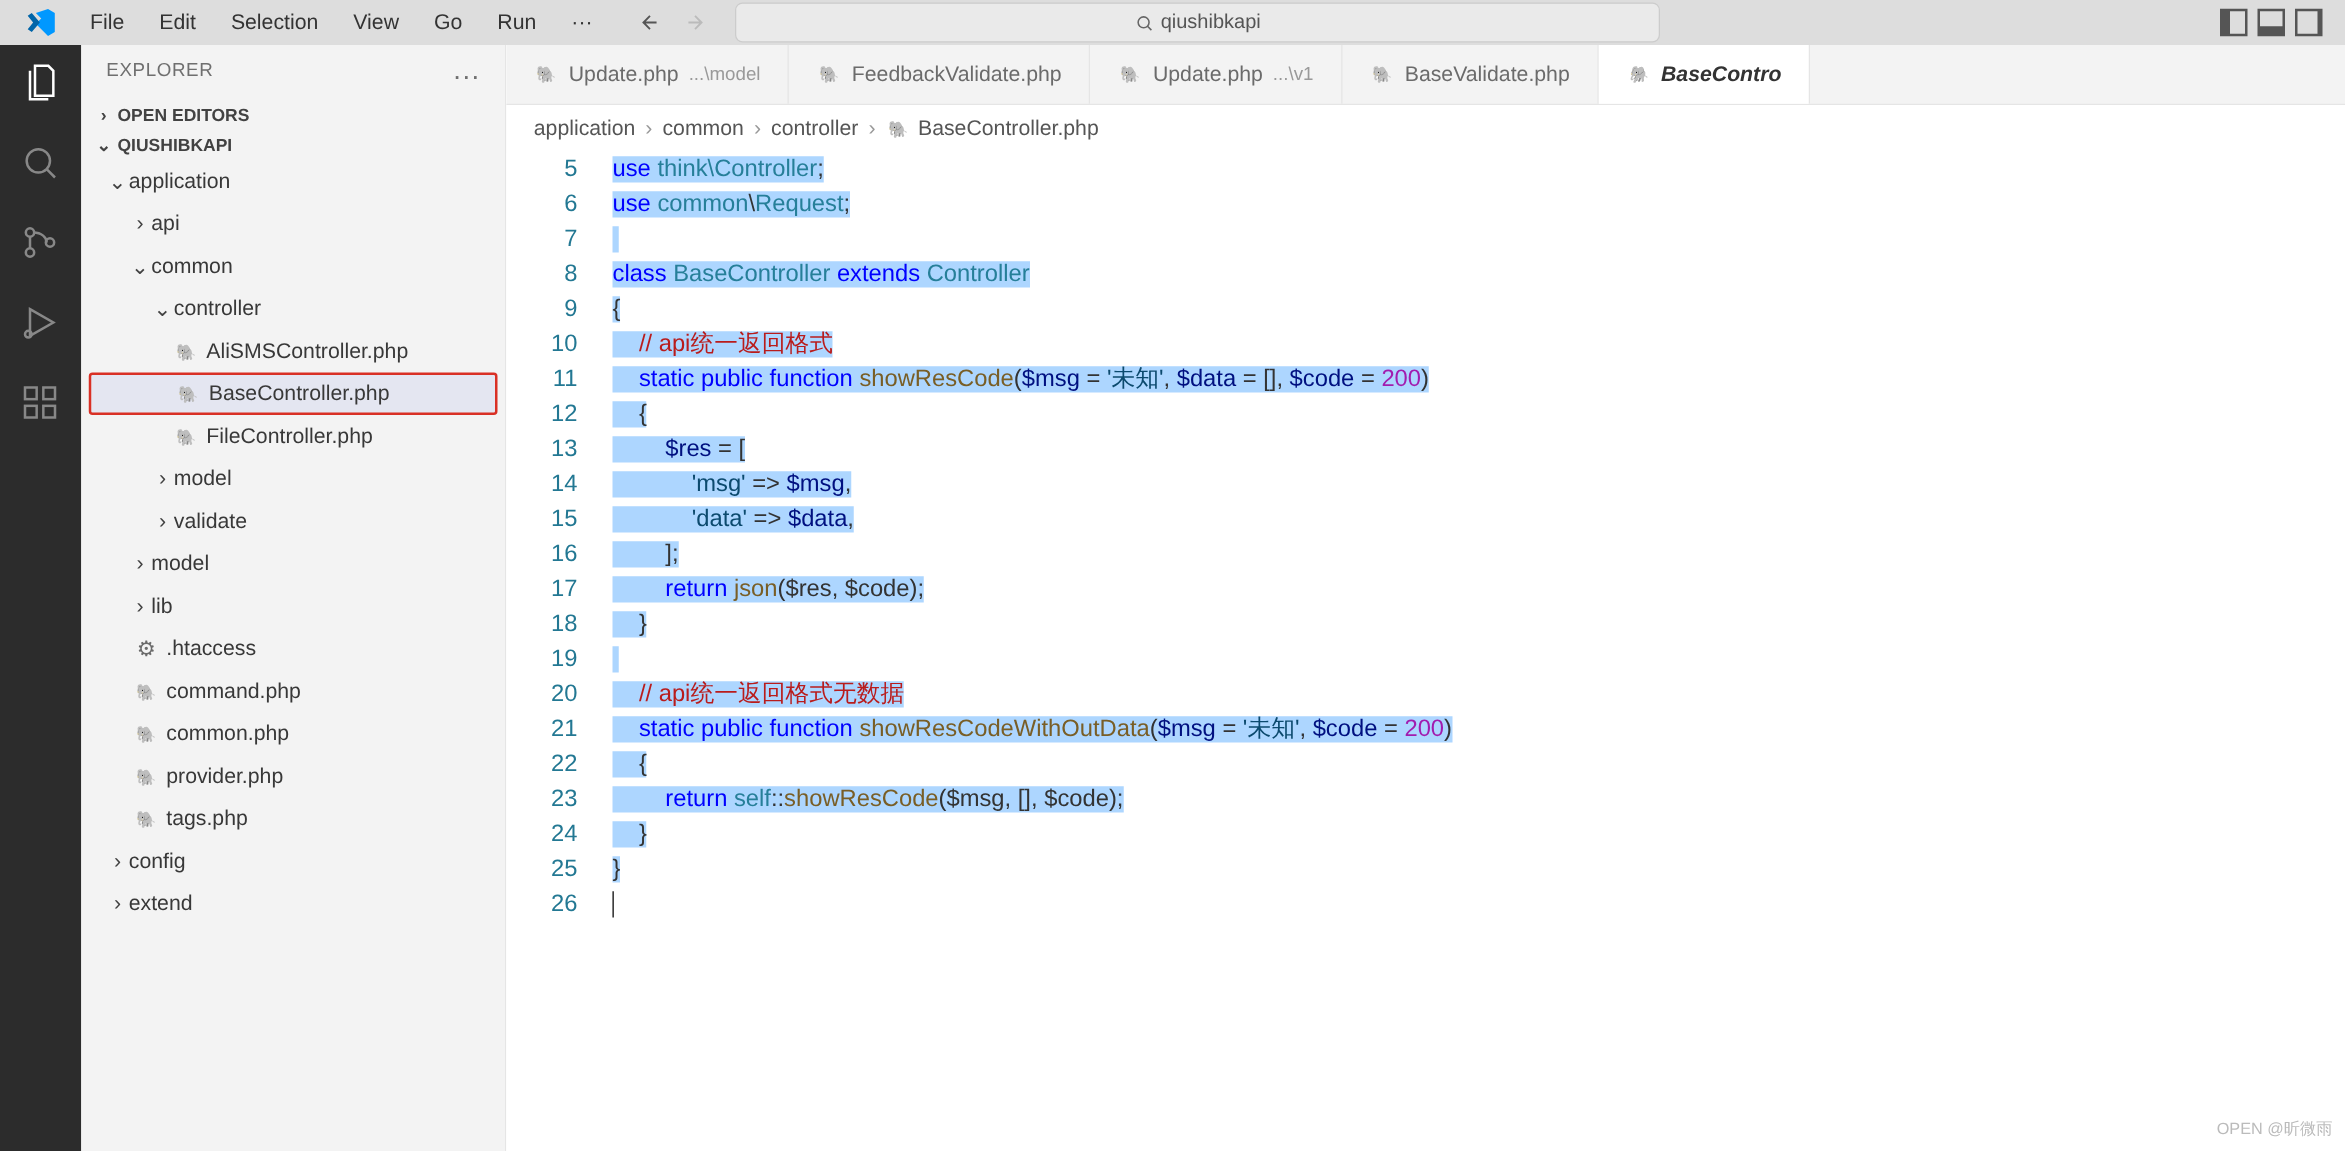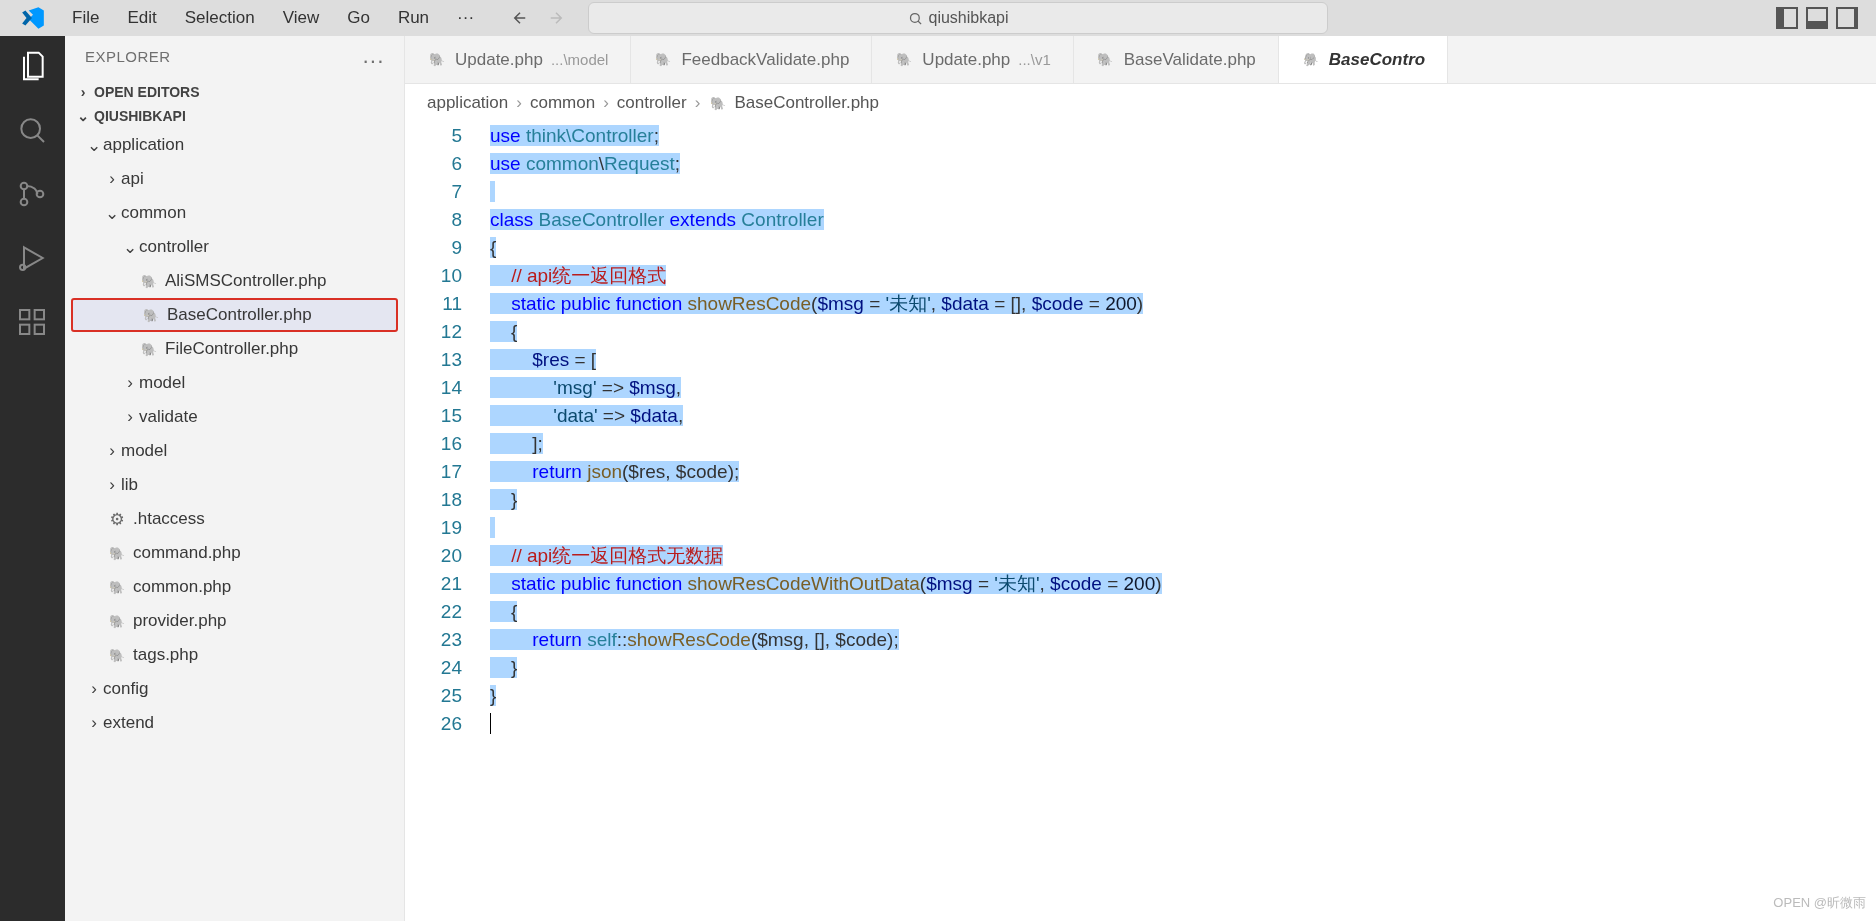--- a/index.html
+++ b/index.html
@@ -46,21 +46,21 @@
 .bc-ico{margin-right:6px}
 .code-area{flex:1;display:flex;font-family:Consolas,Menlo,monospace;font-size:19px;overflow:hidden;position:relative}
 .gutter{width:85px;text-align:right;padding-right:28px;color:#237893;background:#fff;line-height:28px;padding-top:0}
 .code{flex:1;line-height:28px;white-space:pre;position:relative}
 .hl{background:#add6ff;display:inline}
 .kw{color:#0000ff}
 .cls{color:#267f99}
 .fn{color:#795e26}
 .var{color:#001080}
 .str{color:#0c4a6e}
-.num{color:#0f172a}
+.num{color:#a21caf}
 .cmt{color:#b91c1c}
 .watermark{position:absolute;bottom:4px;right:10px;font-size:13px;color:#bbb}
 </style>
 </head>
 <body>
 
 <div class="title-bar">
   <div class="logo">
     <svg viewBox="0 0 24 24" width="26" height="26">
         <path fill="#0098ff" d="M17 2l5 3v14l-5 3-9-9 4-4-4-4 9-3z"></path>

